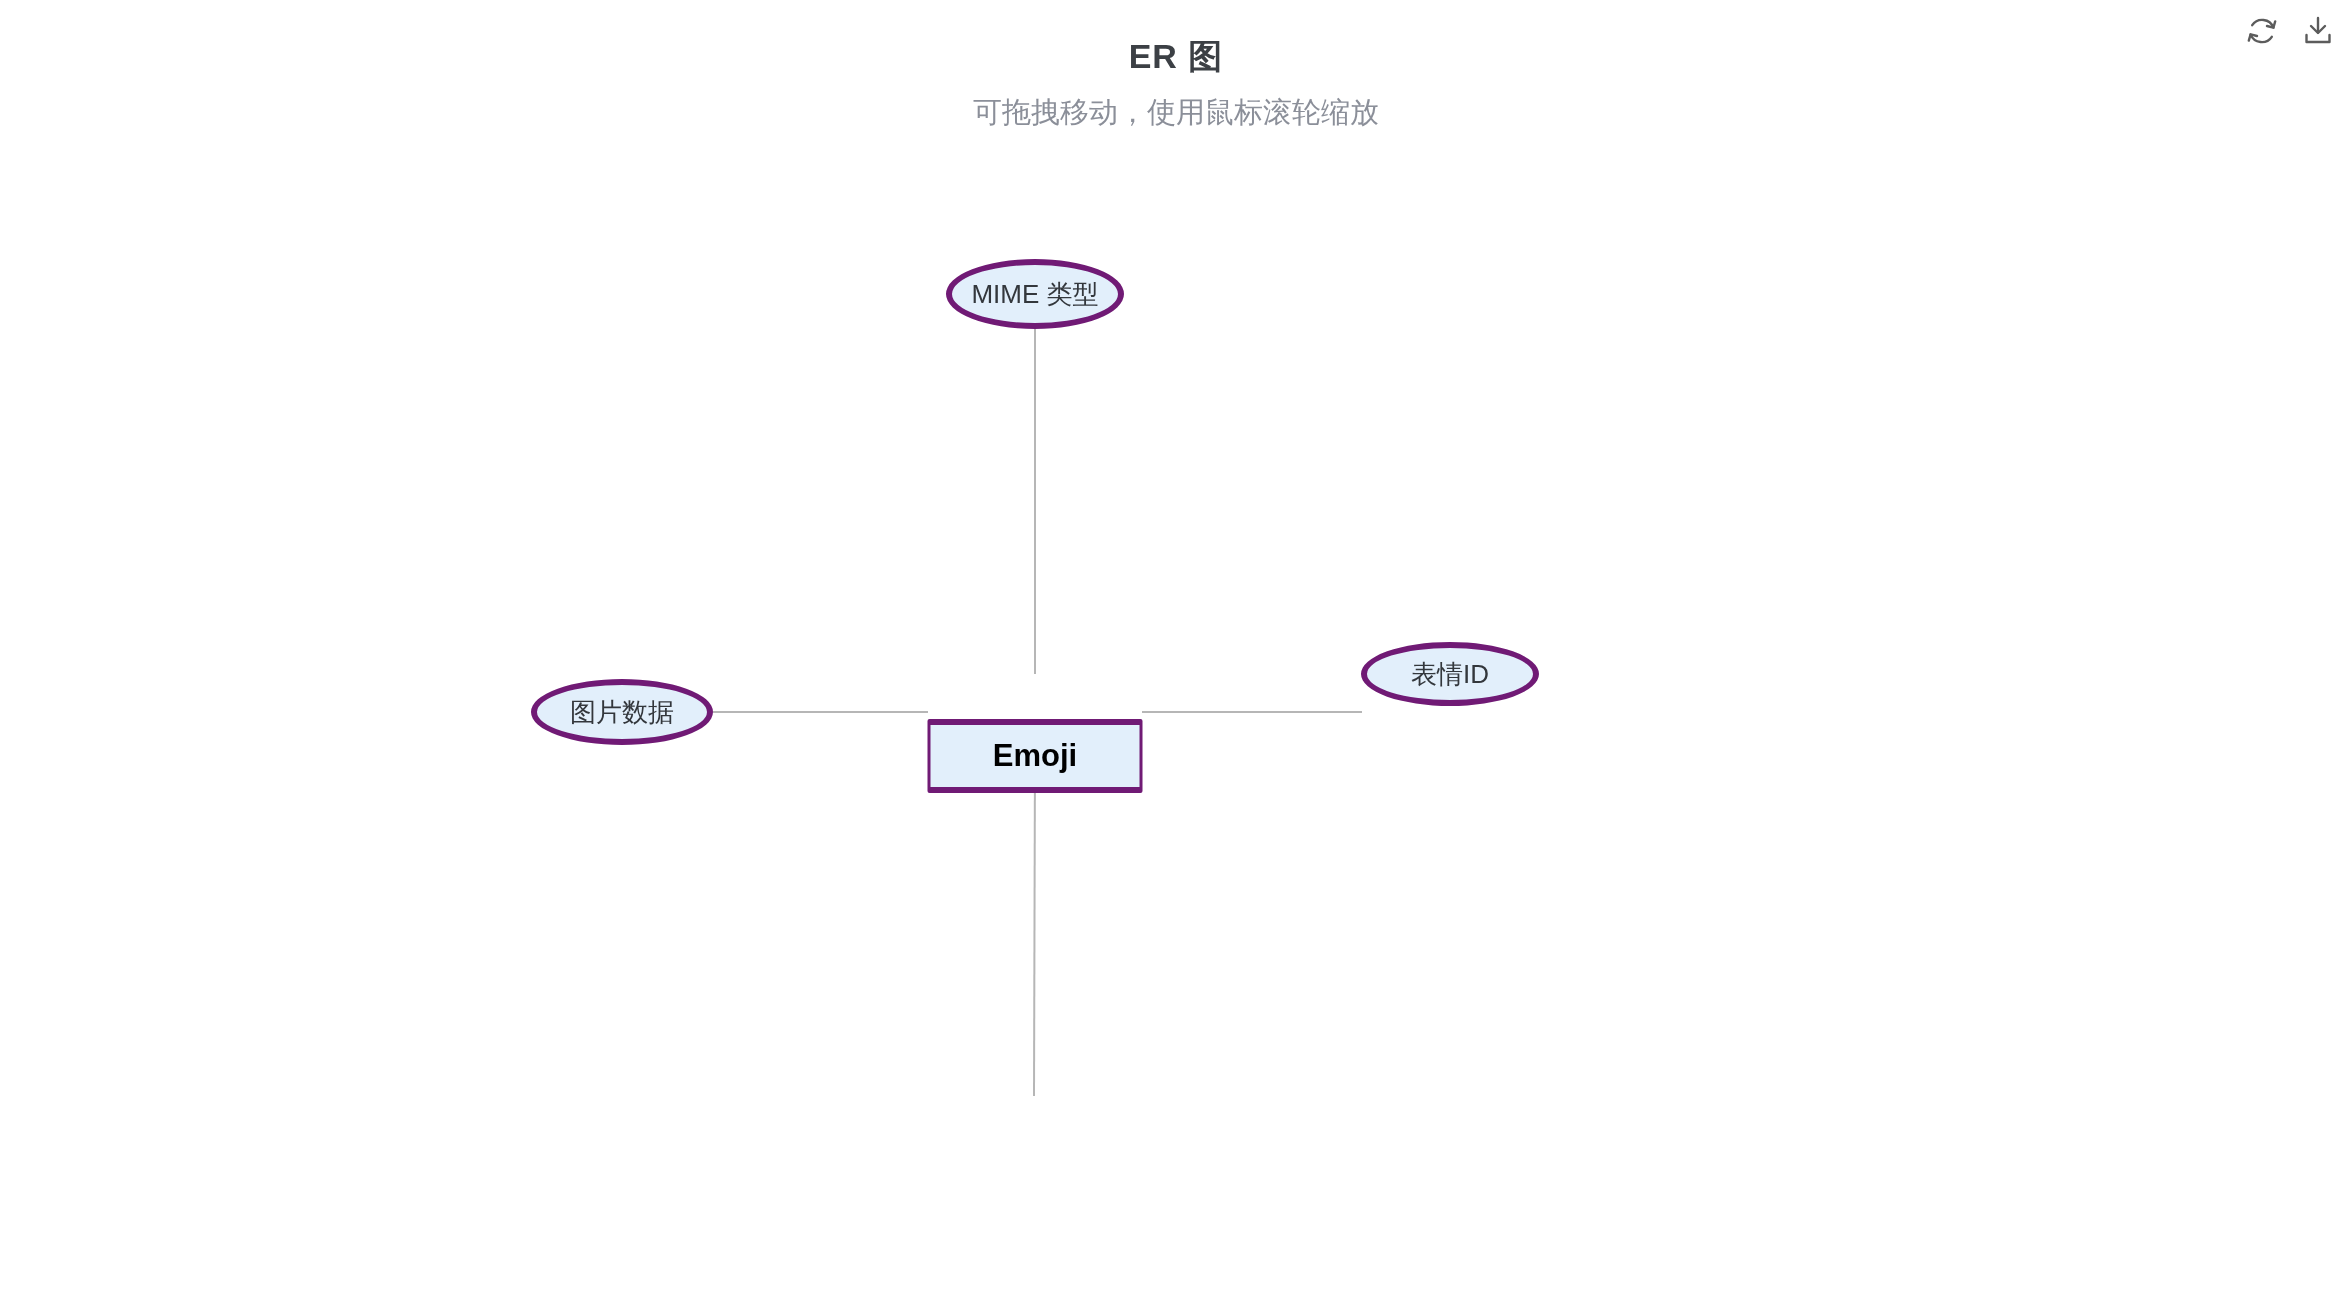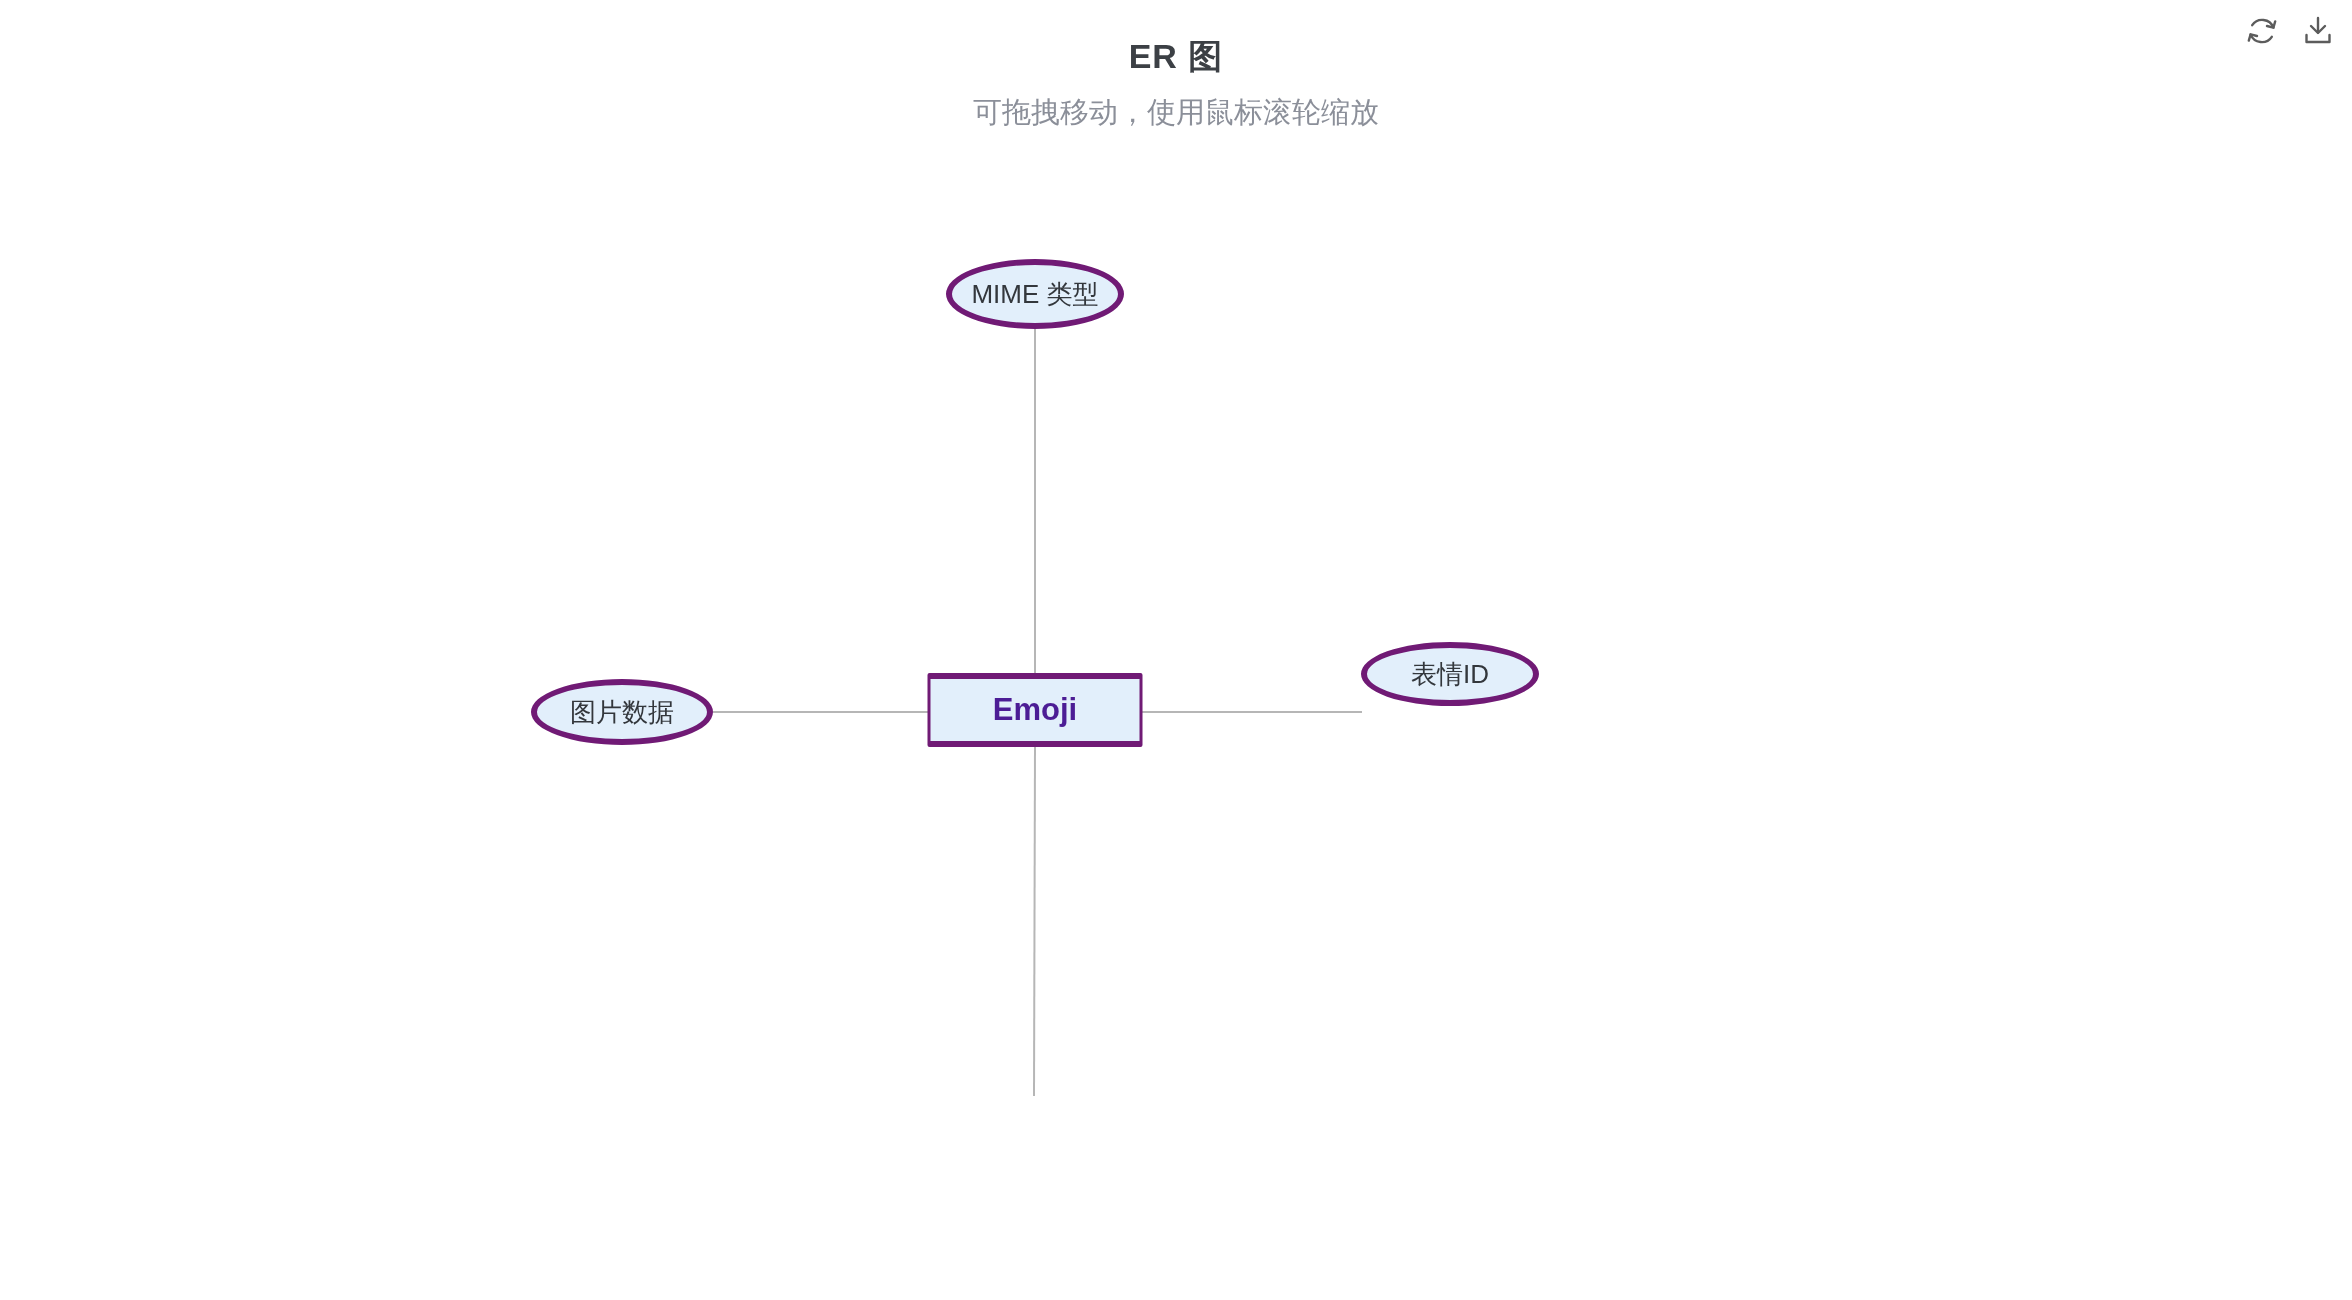--- a/index.html
+++ b/index.html
@@ -98,21 +98,22 @@
   }
   .node.ellipse {
     border-radius: 50%;
   }
   .node.entity {
     border-left-width: 3px;
     border-right-width: 3px;
     border-radius: 2px;
     font-size: 31px;
     font-weight: 700;
-    color: #4c1d95;
+    color: #000000;
+    margin-top: 46px;
   }
 </style>
 </head>
 <body>
 
 <div class="page">
 
   <div class="header">
     <h1 class="title">ER 图</h1>
     <p class="subtitle">可拖拽移动，使用鼠标滚轮缩放</p>

